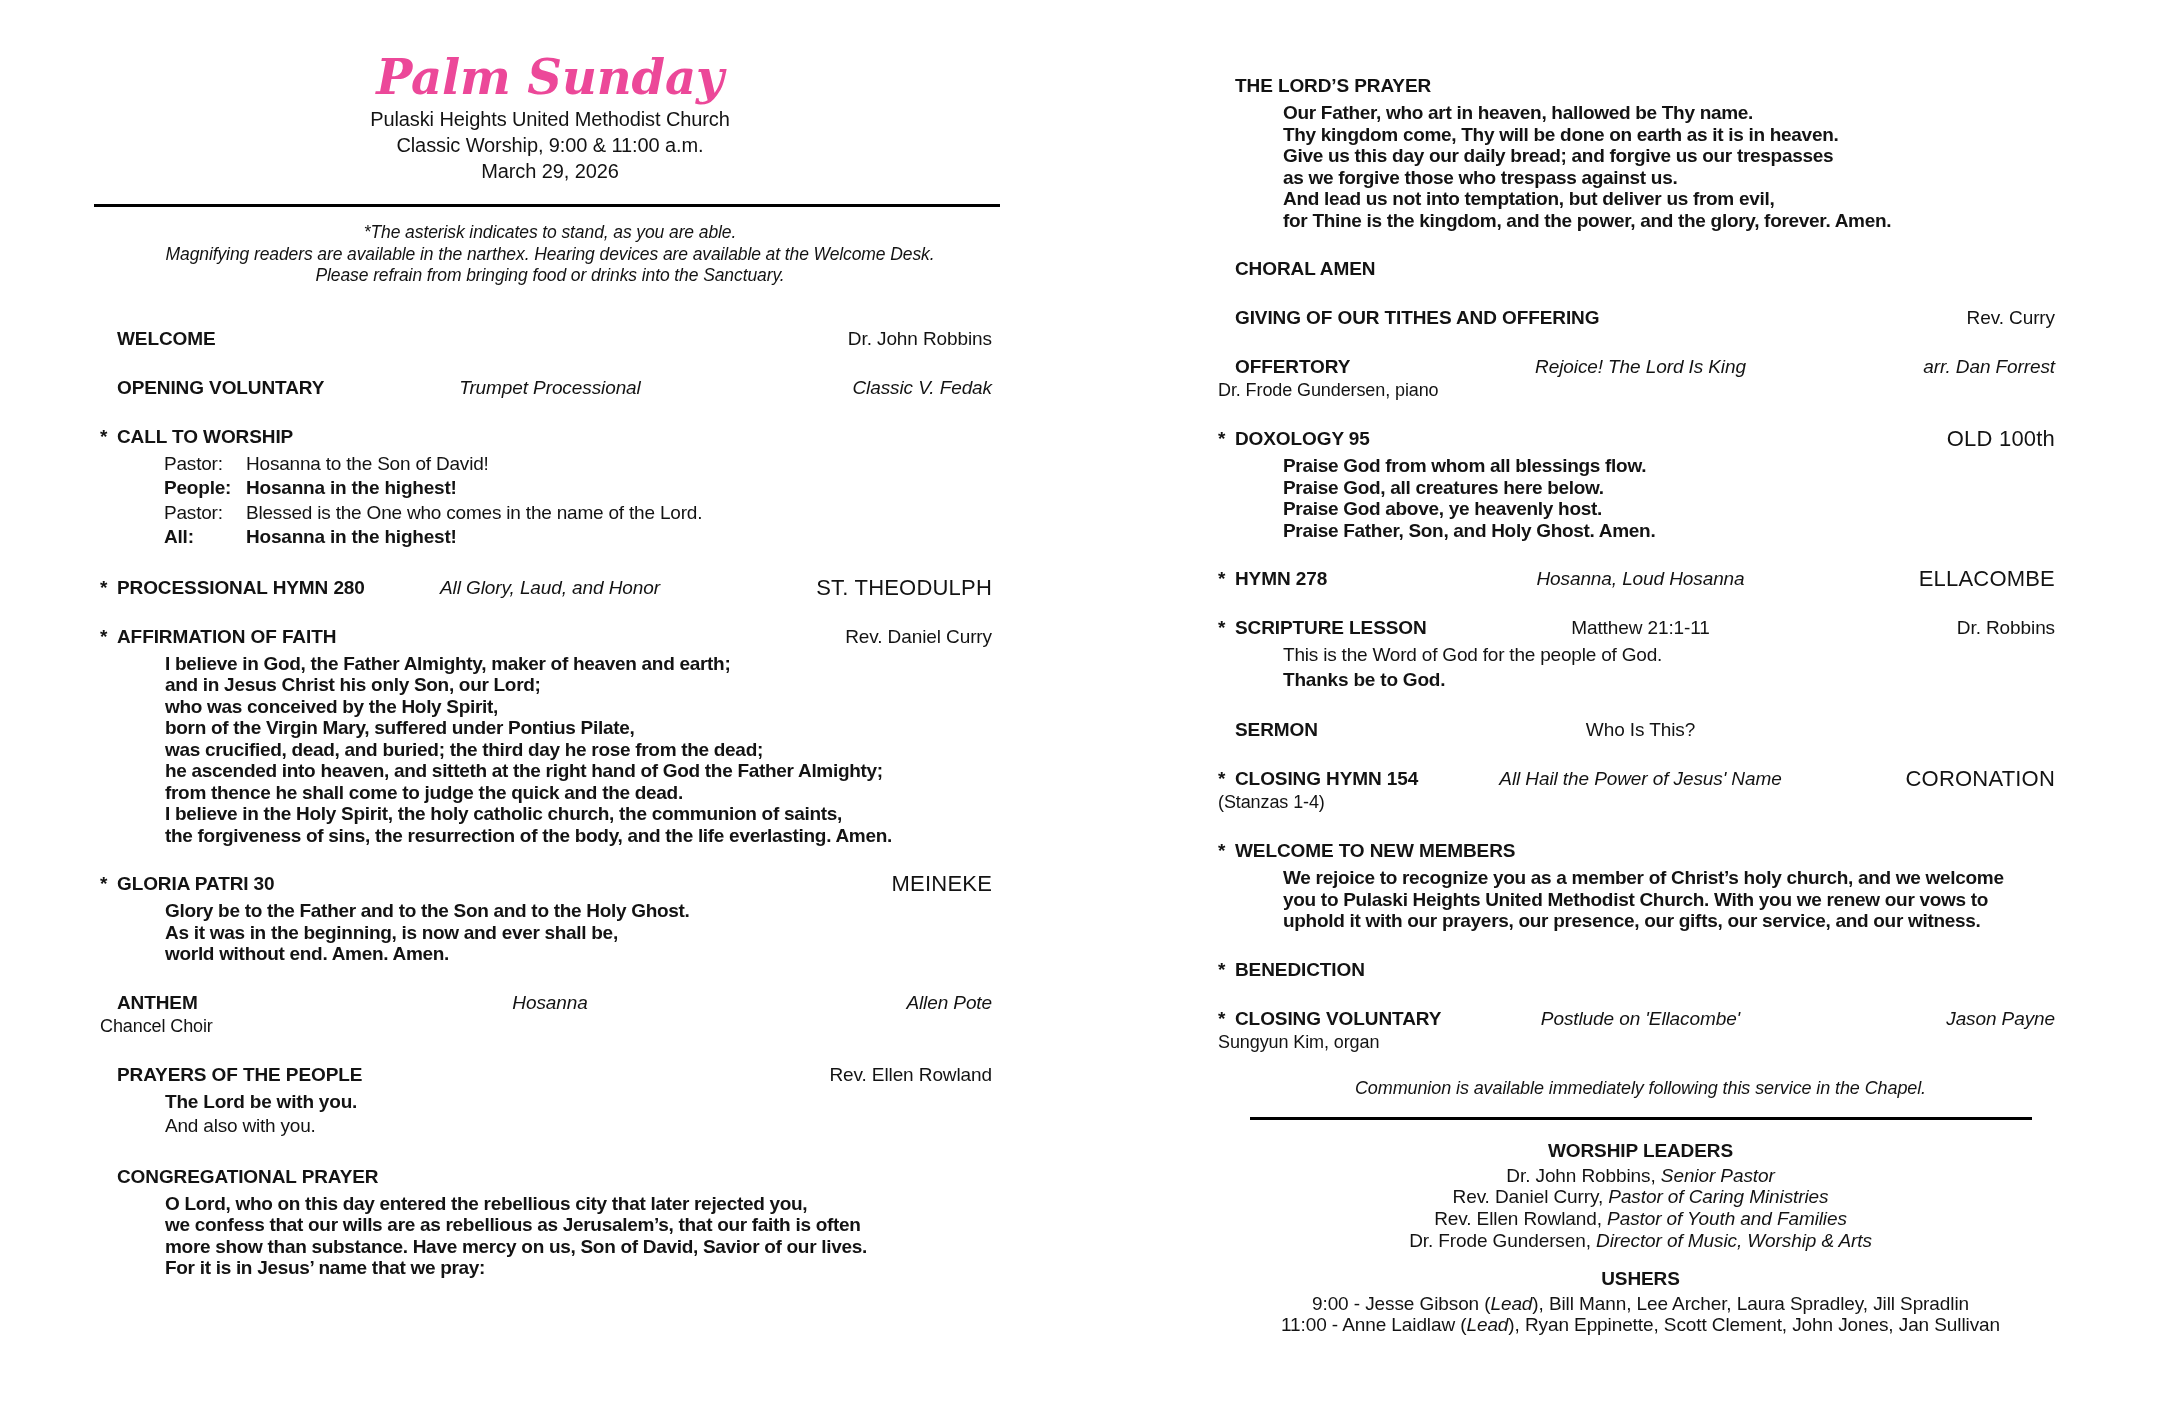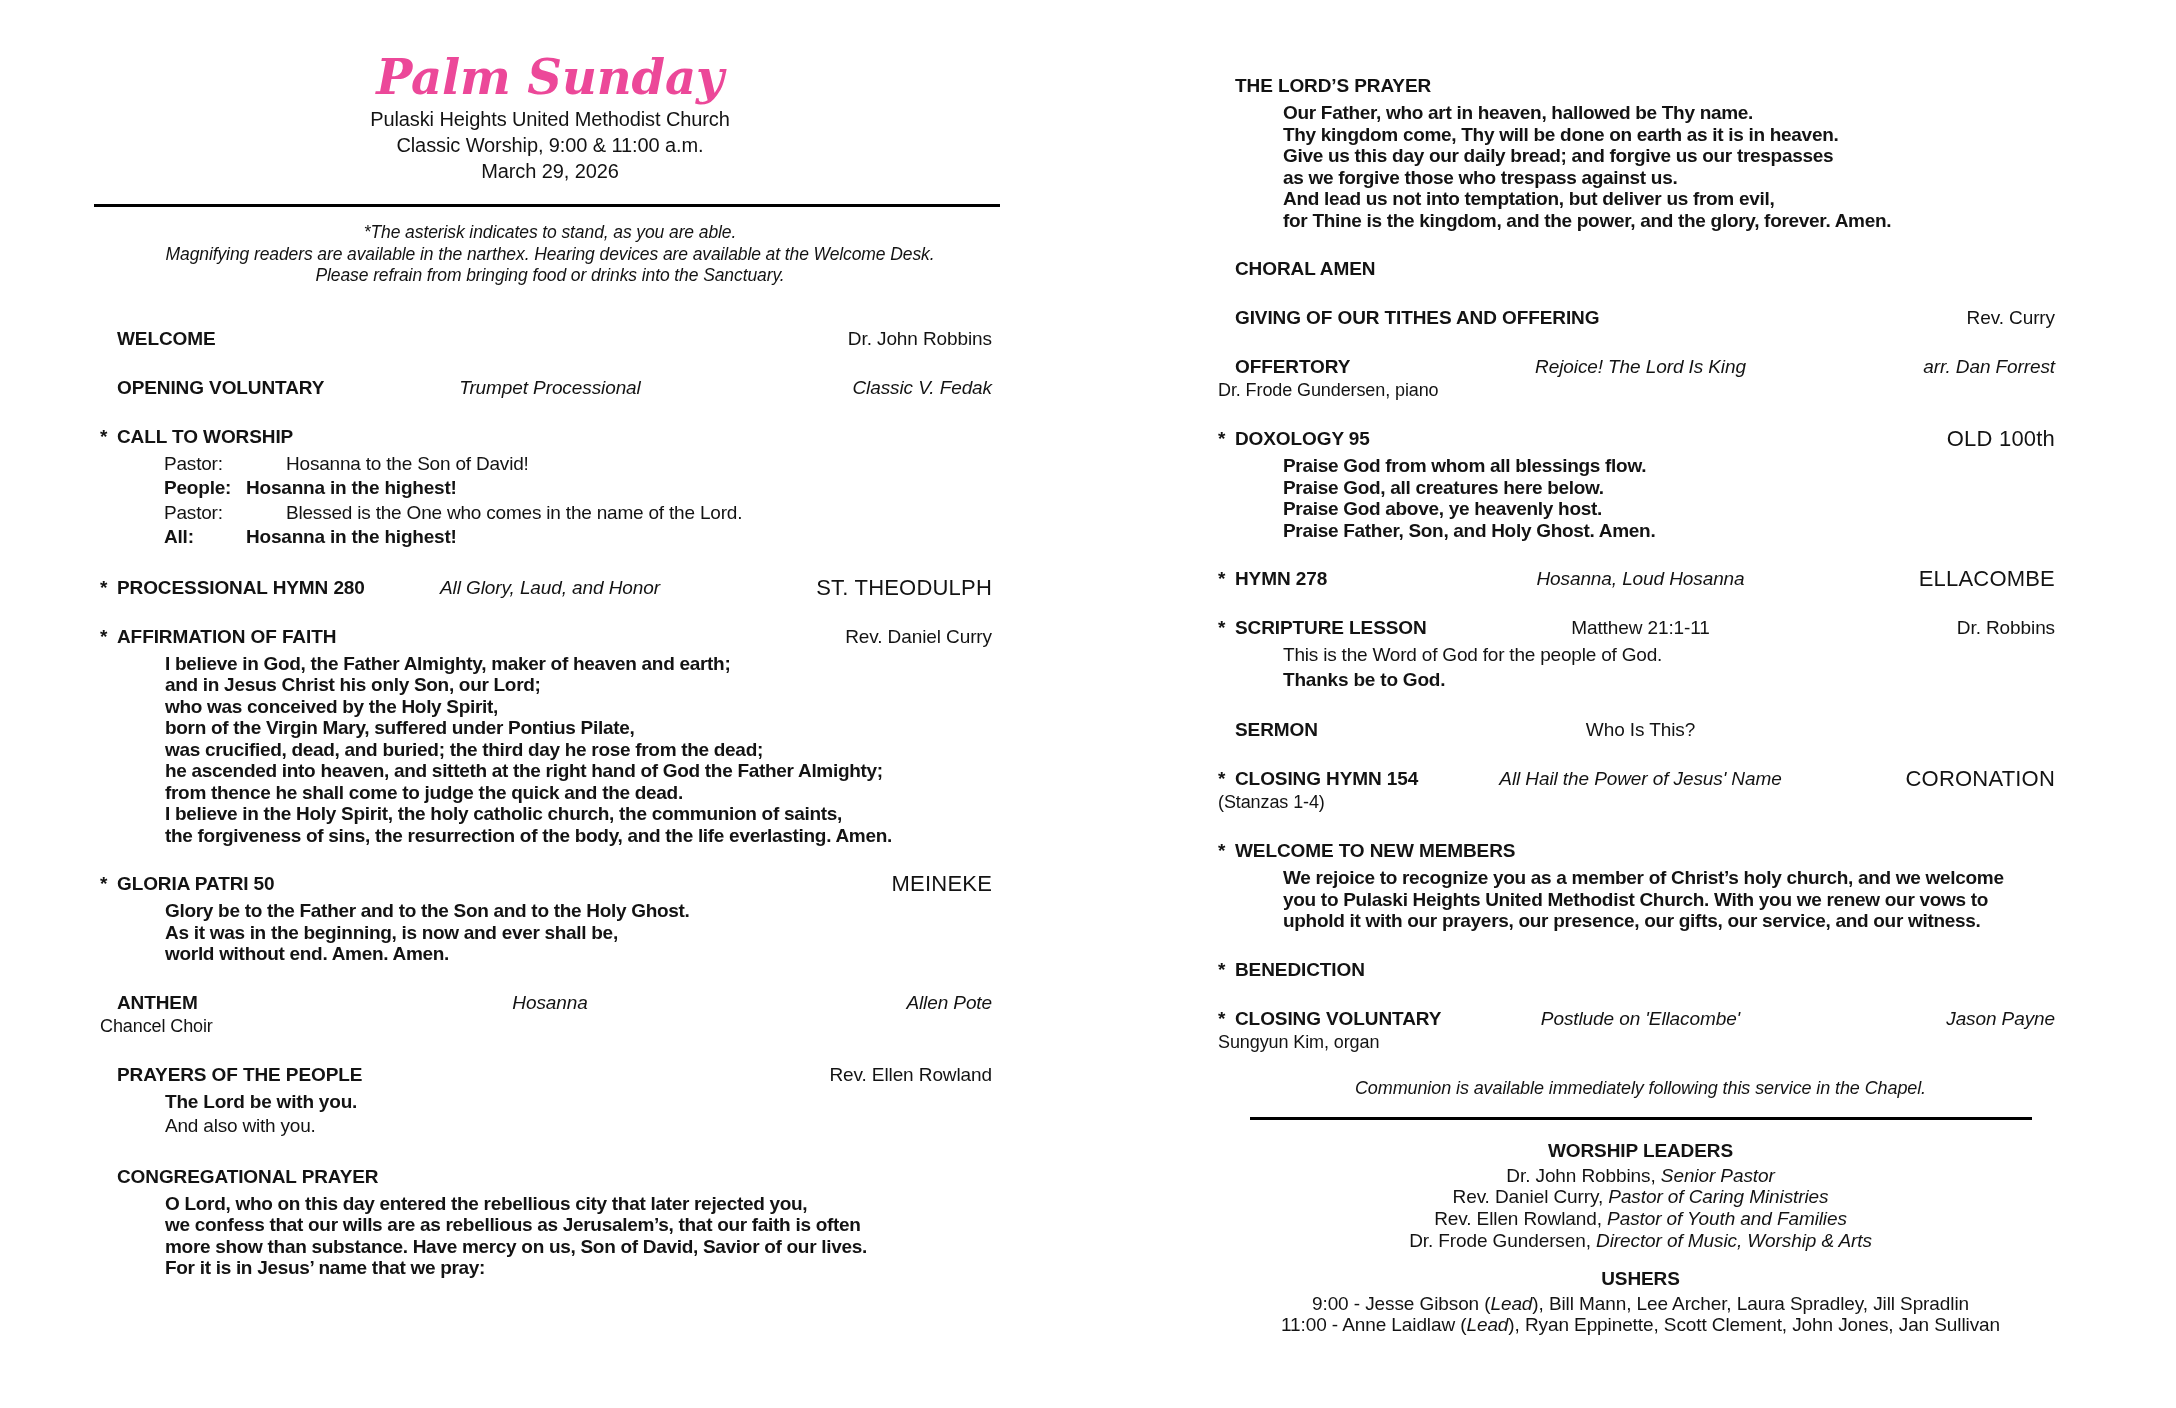--- a/index.html
+++ b/index.html
@@ -43,21 +43,21 @@
   .label { font-weight: 700; }
   .center { position: absolute; left: 0; right: 0; text-align: center; }
   .right  { position: absolute; right: 8px; top: 0; }
   .it { font-style: italic; }
   .tune { font-size: 22px; letter-spacing: 0.2px; }
   .sub-center { text-align: left; line-height: 22px; margin-top: 1px; font-size: 18px; }
 
   .body { margin-left: 65px; margin-top: 5px; line-height: 21.5px; font-weight: 700; letter-spacing: -0.3px; }
   .body .line { min-height: 21.5px; }
   .lines-loose { line-height: 24.5px; margin-top: 4px; margin-left: 65px; letter-spacing: -0.2px; }
-  .plain { font-weight: 400; gap: 40px; }
+  .plain { font-weight: 400; }
   .bold  { font-weight: 700; }
 
   .dialogue { margin-left: 64px; margin-top: 4px; line-height: 24.5px; letter-spacing: -0.2px; }
   .d-row { display: flex; }
   .d-speaker { flex: 0 0 82px; }
 
   .communion-note {
     text-align: center; font-style: italic;
     font-size: 18px; line-height: 22px; margin-top: 24px;
   }
@@ -156,21 +156,21 @@
         <div class="line">he ascended into heaven, and sitteth at the right hand of God the Father Almighty;</div>
         <div class="line">from thence he shall come to judge the quick and the dead.</div>
         <div class="line">I believe in the Holy Spirit, the holy catholic church, the communion of saints,</div>
         <div class="line">the forgiveness of sins, the resurrection of the body, and the life everlasting. Amen.</div>
       </div>
     </div>
 
     <div class="item">
       <div class="item-row">
         <span class="star">*</span>
-        <span class="label">GLORIA PATRI 50</span>
+        <span class="label">GLORIA PATRI 30</span>
         <span class="right tune">MEINEKE</span>
       </div>
       <div class="body">
         <div class="line">Glory be to the Father and to the Son and to the Holy Ghost.</div>
         <div class="line">As it was in the beginning, is now and ever shall be,</div>
         <div class="line">world without end. Amen. Amen.</div>
       </div>
     </div>
 
     <div class="item">

